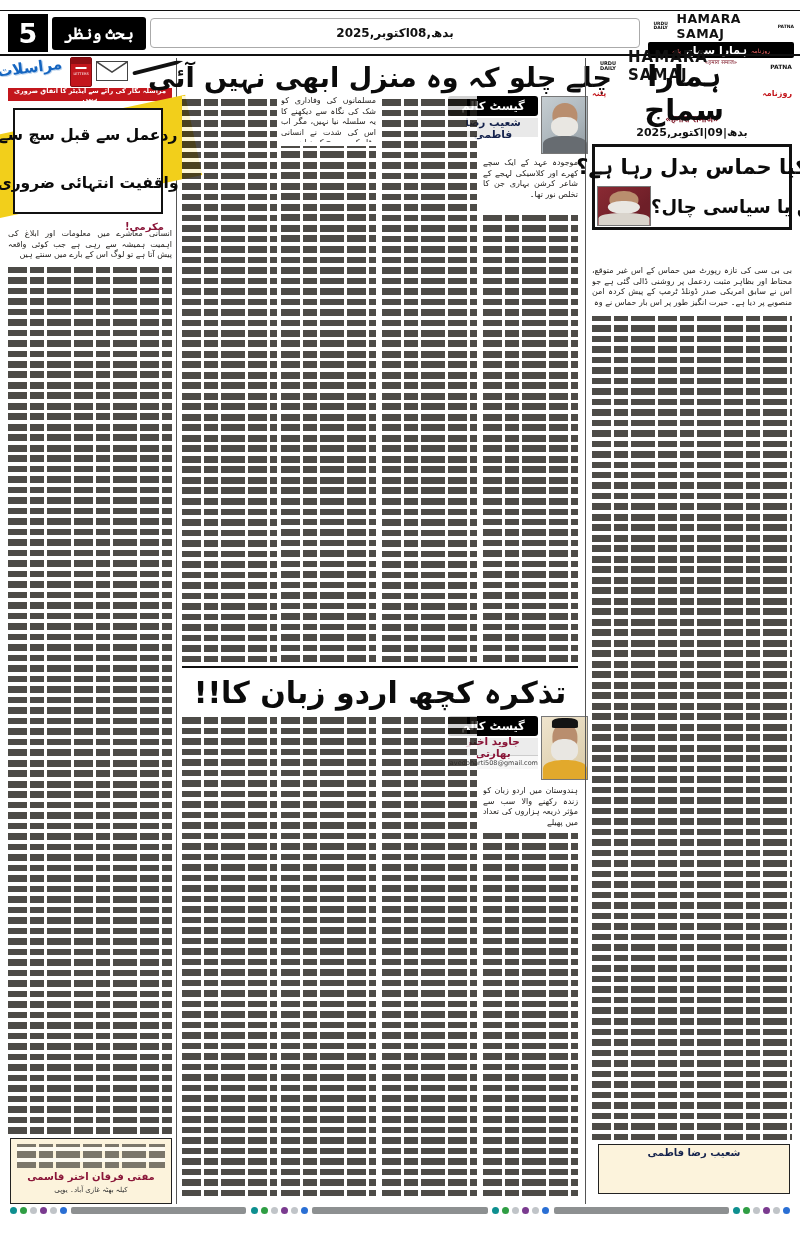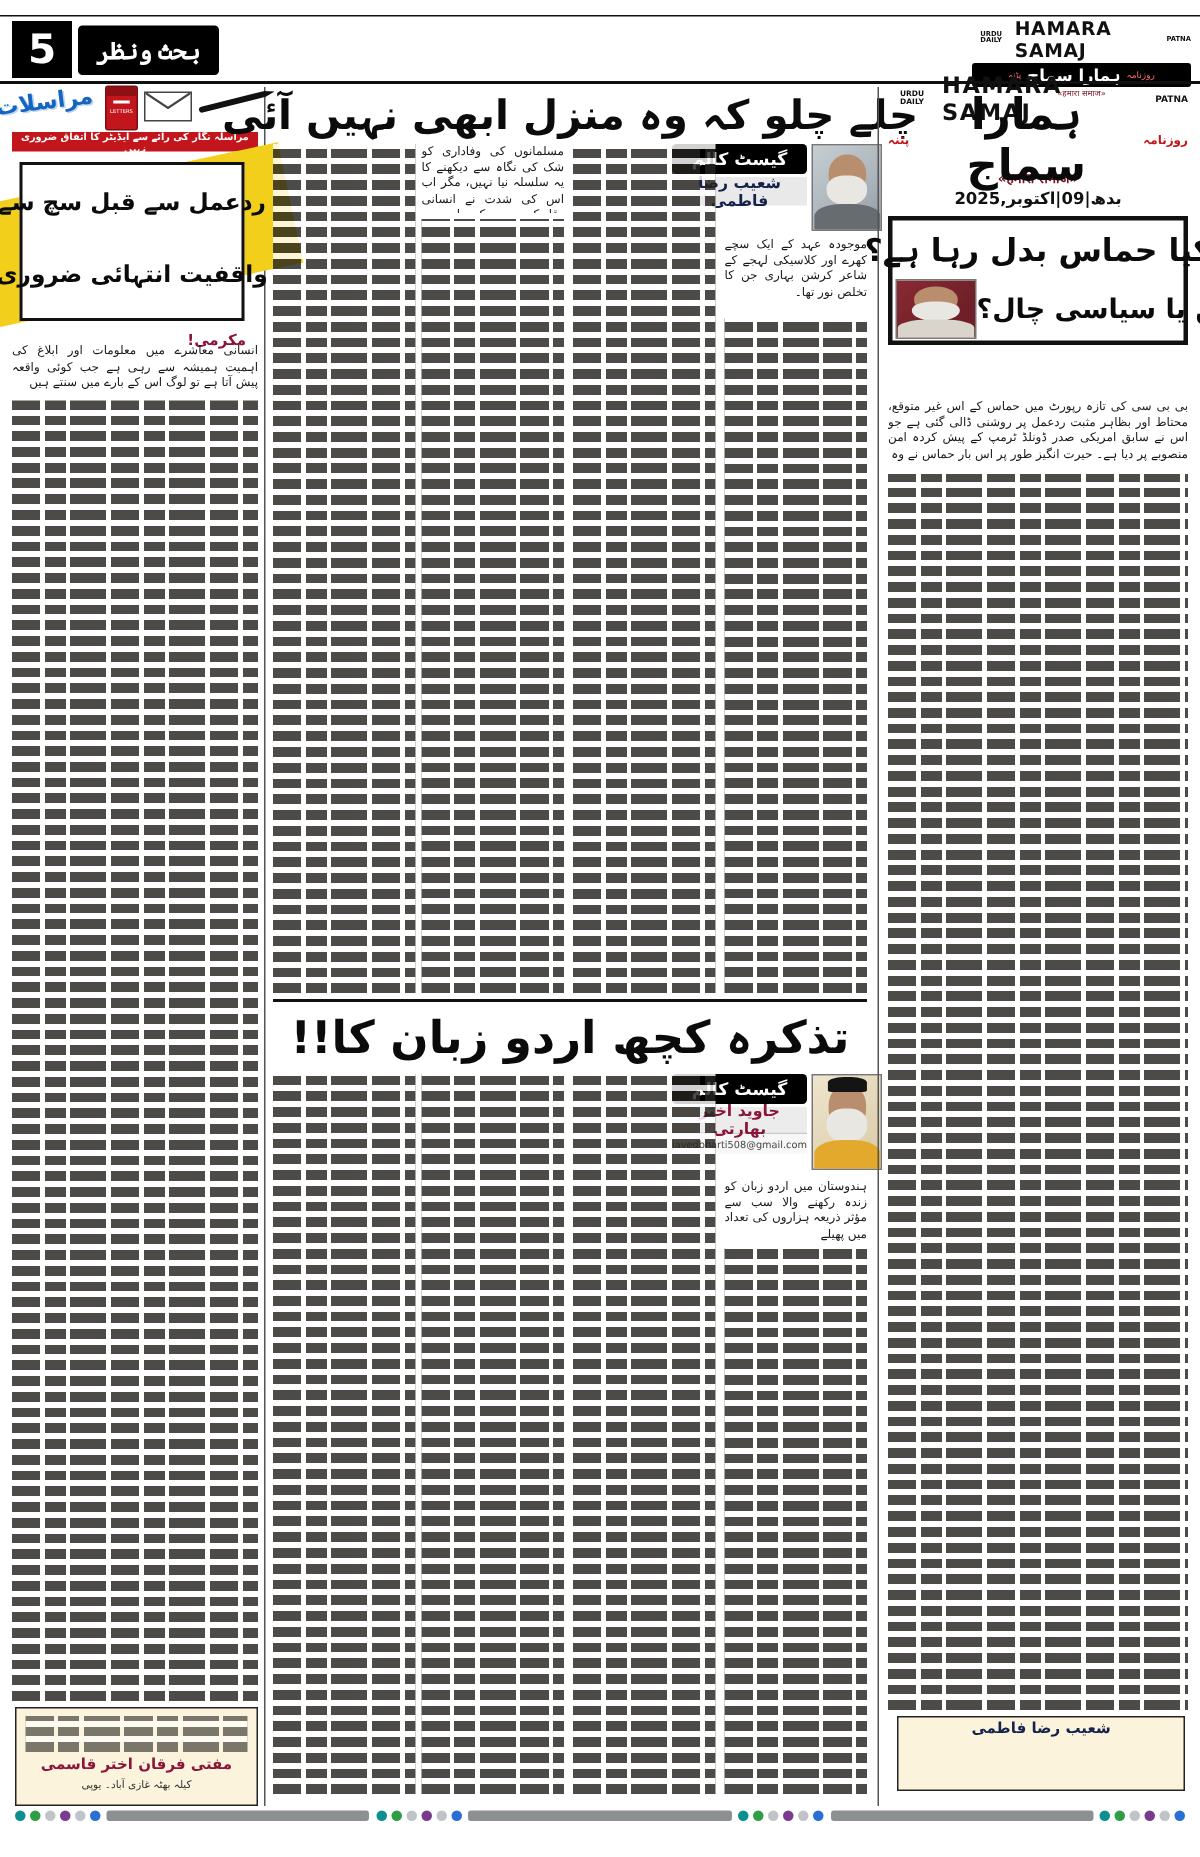--- a/index.html
+++ b/index.html
@@ -52,20 +52,23 @@
 
 <div id="page">
 
   <div class="abs rule-h" style="left:0;top:10px;width:800px;height:1px;"></div>
   <div class="abs blackbox ctr" style="left:8px;top:14px;width:40px;height:38px;">
     <span style="font-size:27px;font-weight:bold;">5</span>
   </div>
   <div class="abs blackbox ctr rtl" style="left:52px;top:17px;width:94px;height:33px;border-radius:3px;font-family:Liberation Serif, serif;">
     <span style="font-size:16px;font-weight:bold;">بحث ونظر</span>
   </div>
+  <div class="abs ctr" style="left:150px;top:18px;width:488px;height:28px;border:1px solid #aaa;border-radius:4px;">
+    <span class="rtl bold" style="font-size:12px;">بدھ,08اکتوبر,2025</span>
+  </div>
 
   <div class="abs" style="left:648px;top:11px;width:146px;height:42px;">
     <div style="display:flex;align-items:center;justify-content:center;gap:3px;">
       <span style="font-size:4.5px;font-weight:bold;line-height:4.5px;text-align:center;">URDU DAILY</span>
       <span style="font-size:12.5px;font-weight:bold;letter-spacing:.5px;">HAMARA SAMAJ</span>
       <span style="font-size:4.5px;font-weight:bold;">PATNA</span>
     </div>
     <div class="blackbox ctr rtl" style="height:16px;margin-top:1px;border-radius:2px;gap:4px;">
       <span style="font-size:6px;color:#ff6b6b;">روزنامہ</span>
       <span style="font-size:11px;font-weight:bold;">ہمارا سماج</span>

